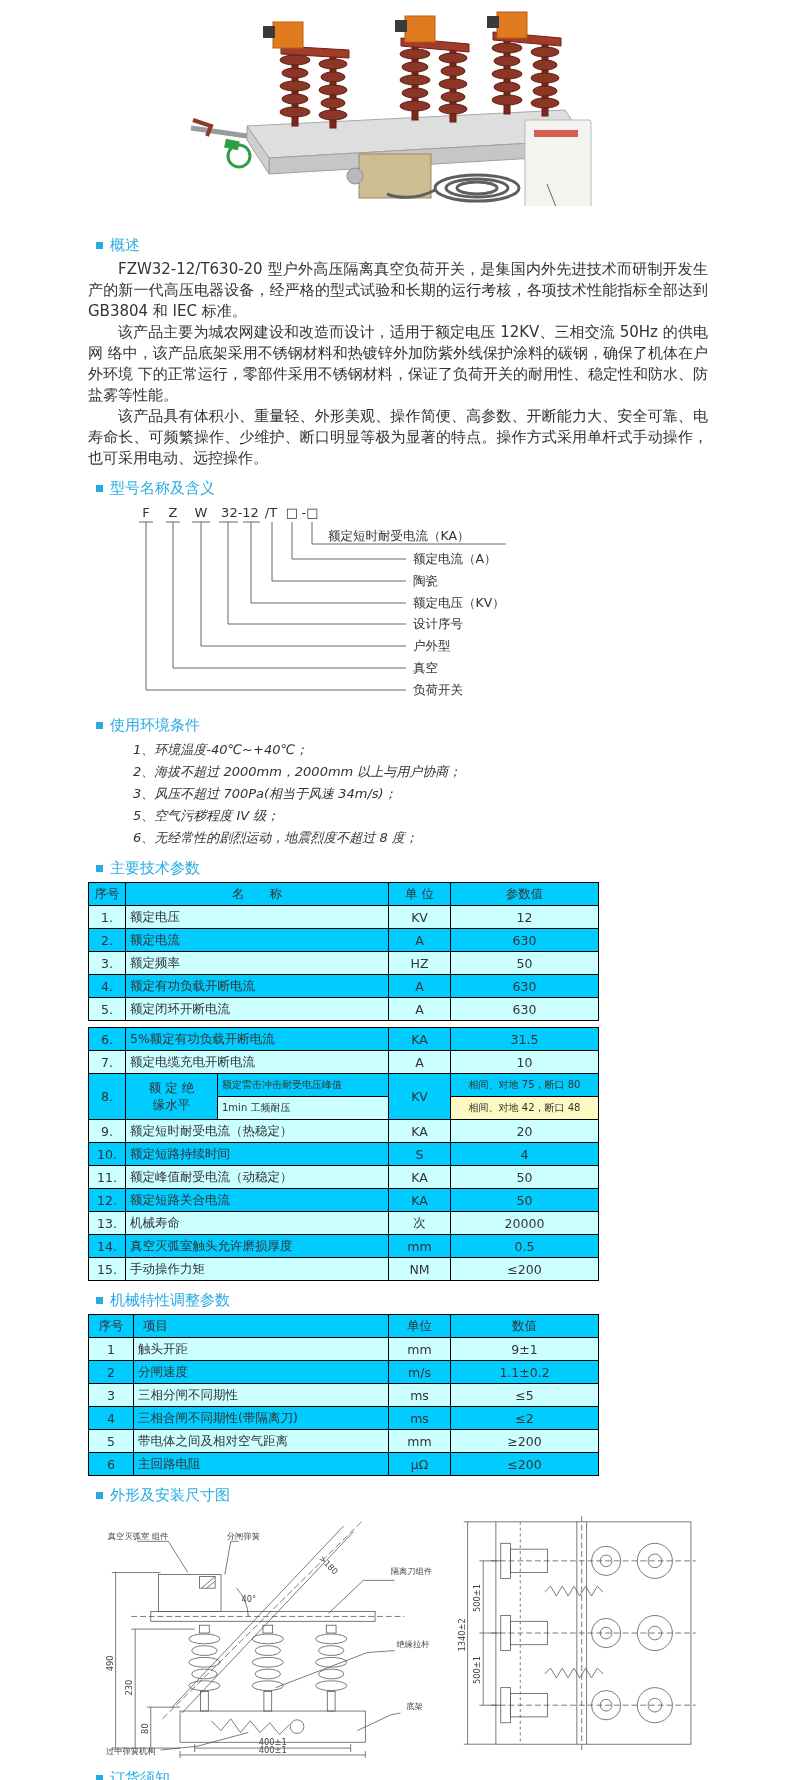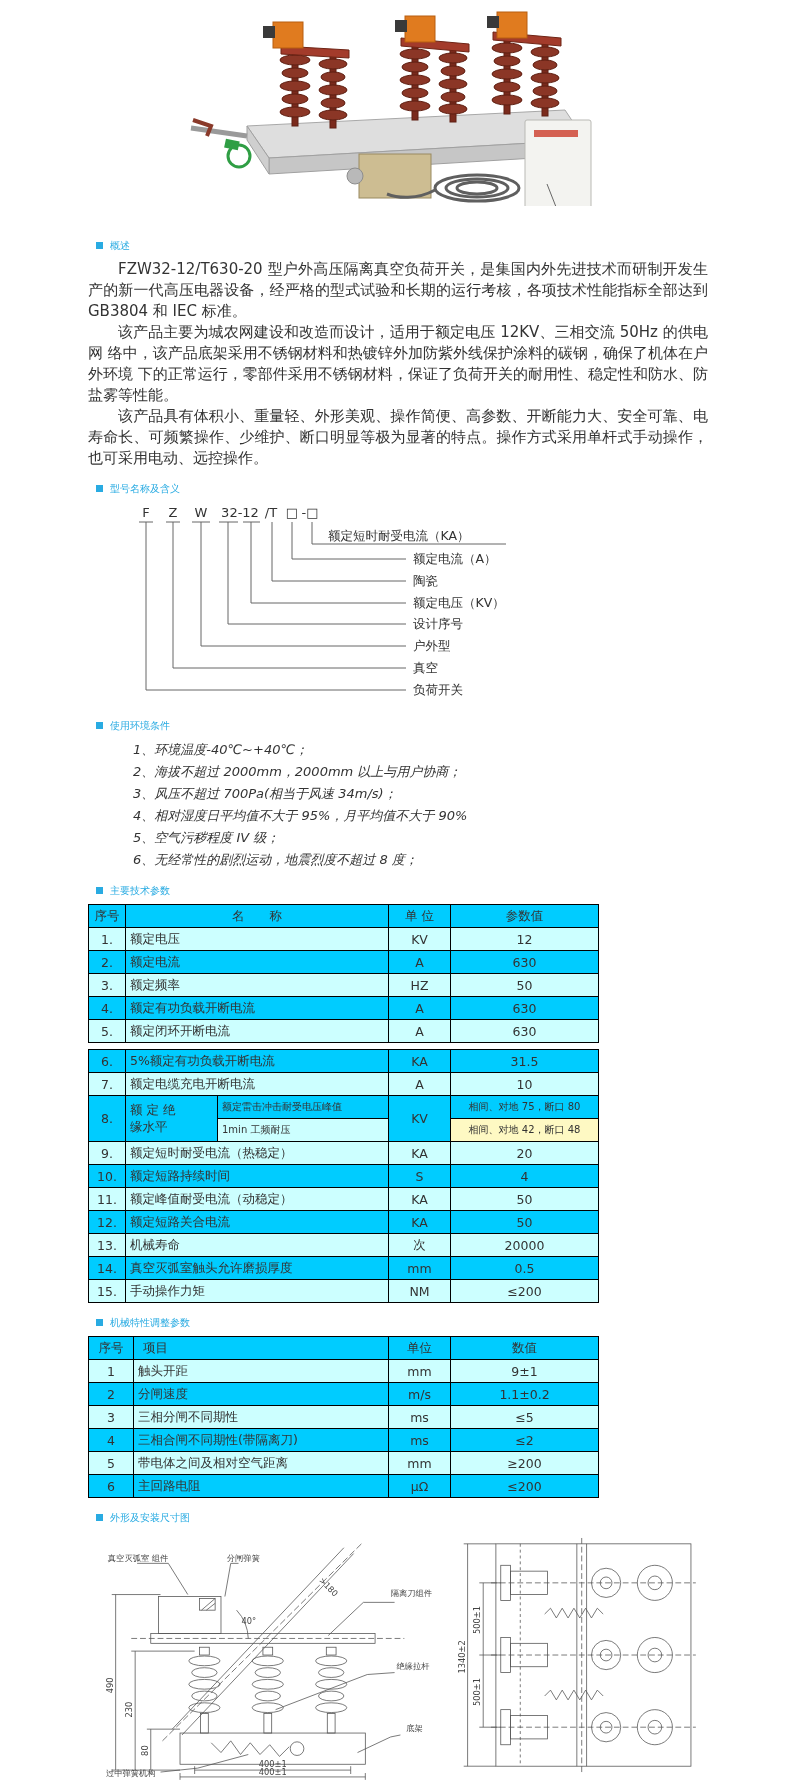--- a/index.html
+++ b/index.html
@@ -1,20 +1,20 @@
 <!DOCTYPE html>
 <html><head>
 <meta charset="utf-8">
 <style>
   html,body{margin:0;padding:0;background:#f6f6f6;}
   body{font-family:"DejaVu Sans","Liberation Sans",sans-serif;color:#333;}
   .page{width:793px;height:1780px;margin:0 auto;background:#ffffff;position:relative;overflow:hidden;}
   .content{padding:0 0 0 88px;width:620px;}
   
-  .sec-title{display:flex;align-items:center;gap:7px;color:#29abe2;font-size:10px;line-height:15px;margin:12px 0 6px 8px;}
+  .sec-title{display:flex;align-items:center;gap:7px;color:#29abe2;font-size:15px;line-height:15px;margin:12px 0 6px 8px;}
   .sec-title .sq{width:7px;height:7px;background:#29abe2;flex:0 0 auto;}
   
   .photo-wrap{width:440px;margin:8px auto 28px auto;}
   
   .para{font-size:15px;line-height:21px;text-indent:2em;text-align:justify;margin:0;}
   
   .env-item{font-size:13px;line-height:22px;padding-left:45px;font-style:italic;}
   
   .ptable{border-collapse:collapse;table-layout:fixed;width:510px;font-size:12.5px;}
   .ptable td{border:1px solid #000;height:22px;padding:0 4px;overflow:hidden;white-space:nowrap;}
@@ -189,21 +189,20 @@
     </svg>
 
     
     <div class="sec-title">
       <span class="sq"></span>
       <span>使用环境条件</span>
     </div>
     <div class="env-item">1、环境温度-40℃~+40℃；</div>
     <div class="env-item">2、海拔不超过 2000mm，2000mm 以上与用户协商；</div>
     <div class="env-item">3、风压不超过 700Pa(相当于风速 34m/s)；</div>
-    <div class="env-item">4、相对湿度日平均值不大于 95%，月平均值不大于 90%</div>
     <div class="env-item">5、空气污秽程度 IV 级；</div>
     <div class="env-item">6、无经常性的剧烈运动，地震烈度不超过 8 度；</div>
 
     
     <div class="sec-title">
       <span class="sq"></span>
       <span>主要技术参数</span>
     </div>
     <table class="ptable">
       <colgroup>
@@ -268,21 +267,21 @@
             <td class="c-val">31.5</td>
           </tr>
       <tr class="t-light">
             <td class="c-num">7.</td>
             <td class="c-name" colspan="2">额定电缆充电开断电流</td>
             <td class="c-unit">A</td>
             <td class="c-val">10</td>
           </tr>
       <tr class="t-dark">
         <td class="c-num" rowspan="2">8.</td>
-        <td class="c-name" rowspan="2" style="white-space:normal;">
+        <td class="c-name" rowspan="2" style="white-space:normal;text-align:center;">
           <div>额 定 绝</div>
           <div>缘水平</div>
         </td>
         <td class="c-name small">额定雷击冲击耐受电压峰值</td>
         <td class="c-unit" rowspan="2">KV</td>
         <td class="c-val small">相间、对地 75，断口 80</td>
       </tr>
       <tr class="t-light">
         <td class="c-name small">1min 工频耐压</td>
         <td class="c-val small bg-dark">相间、对地 42，断口 48</td>

